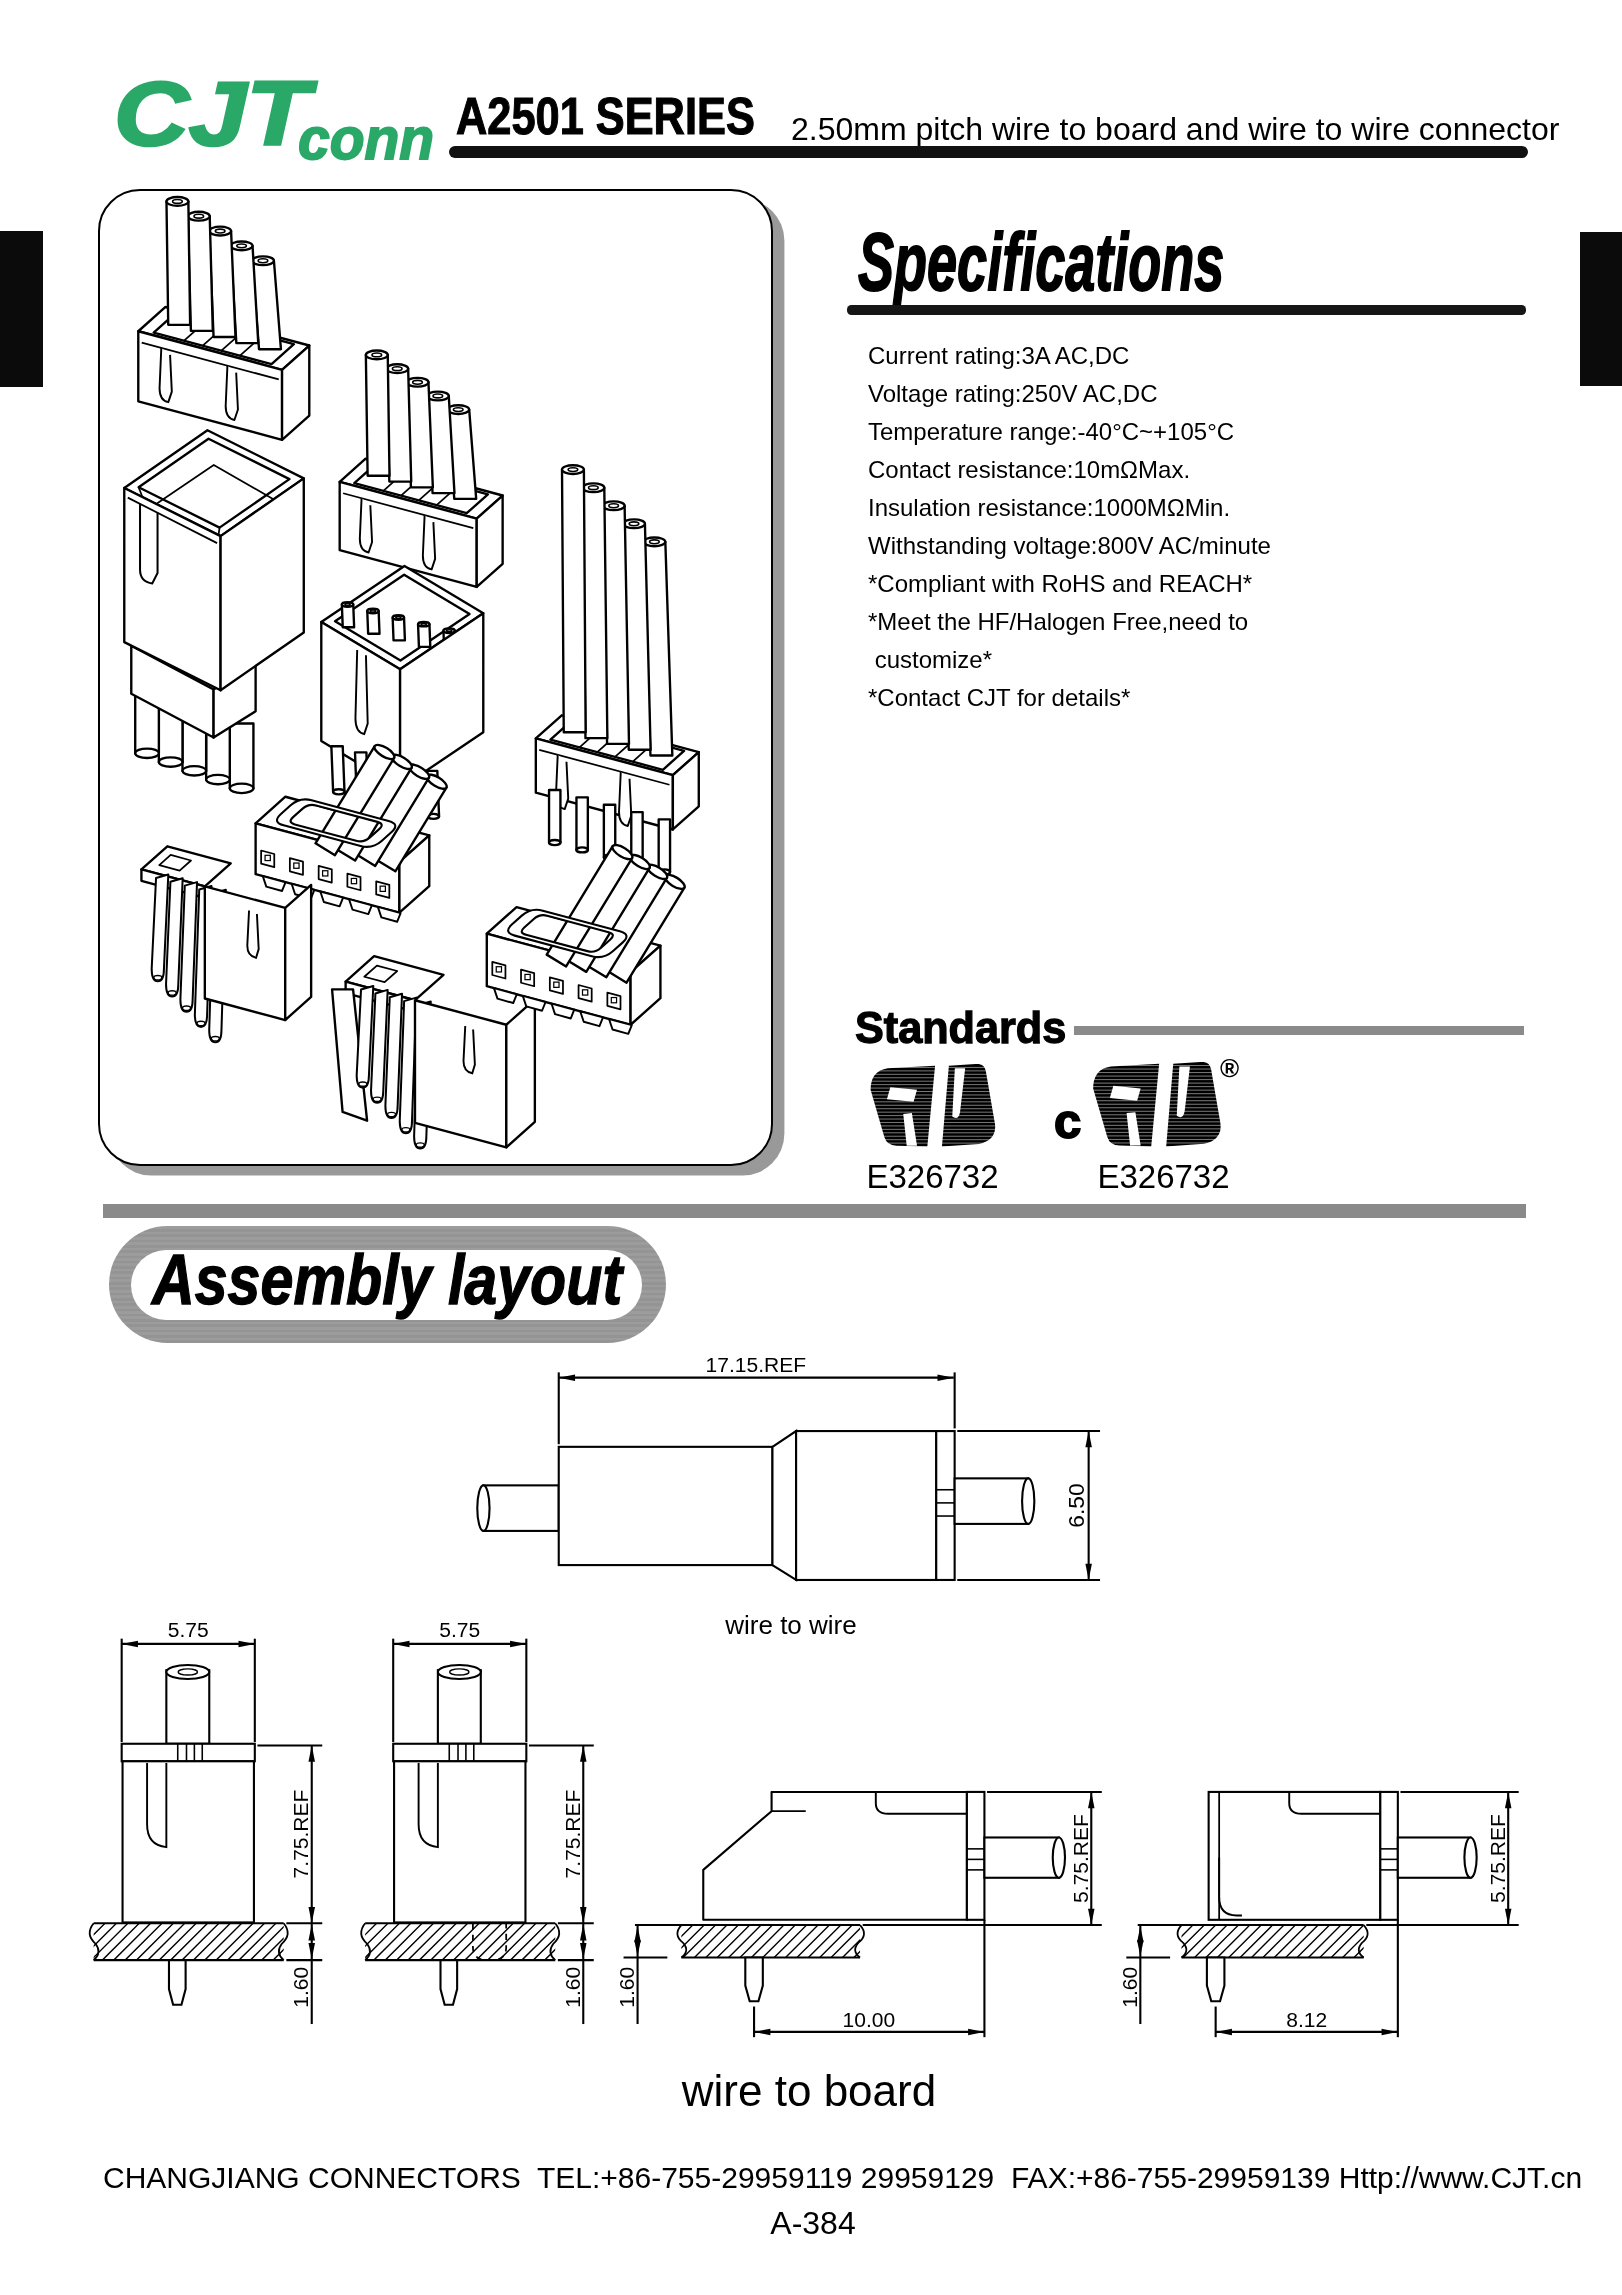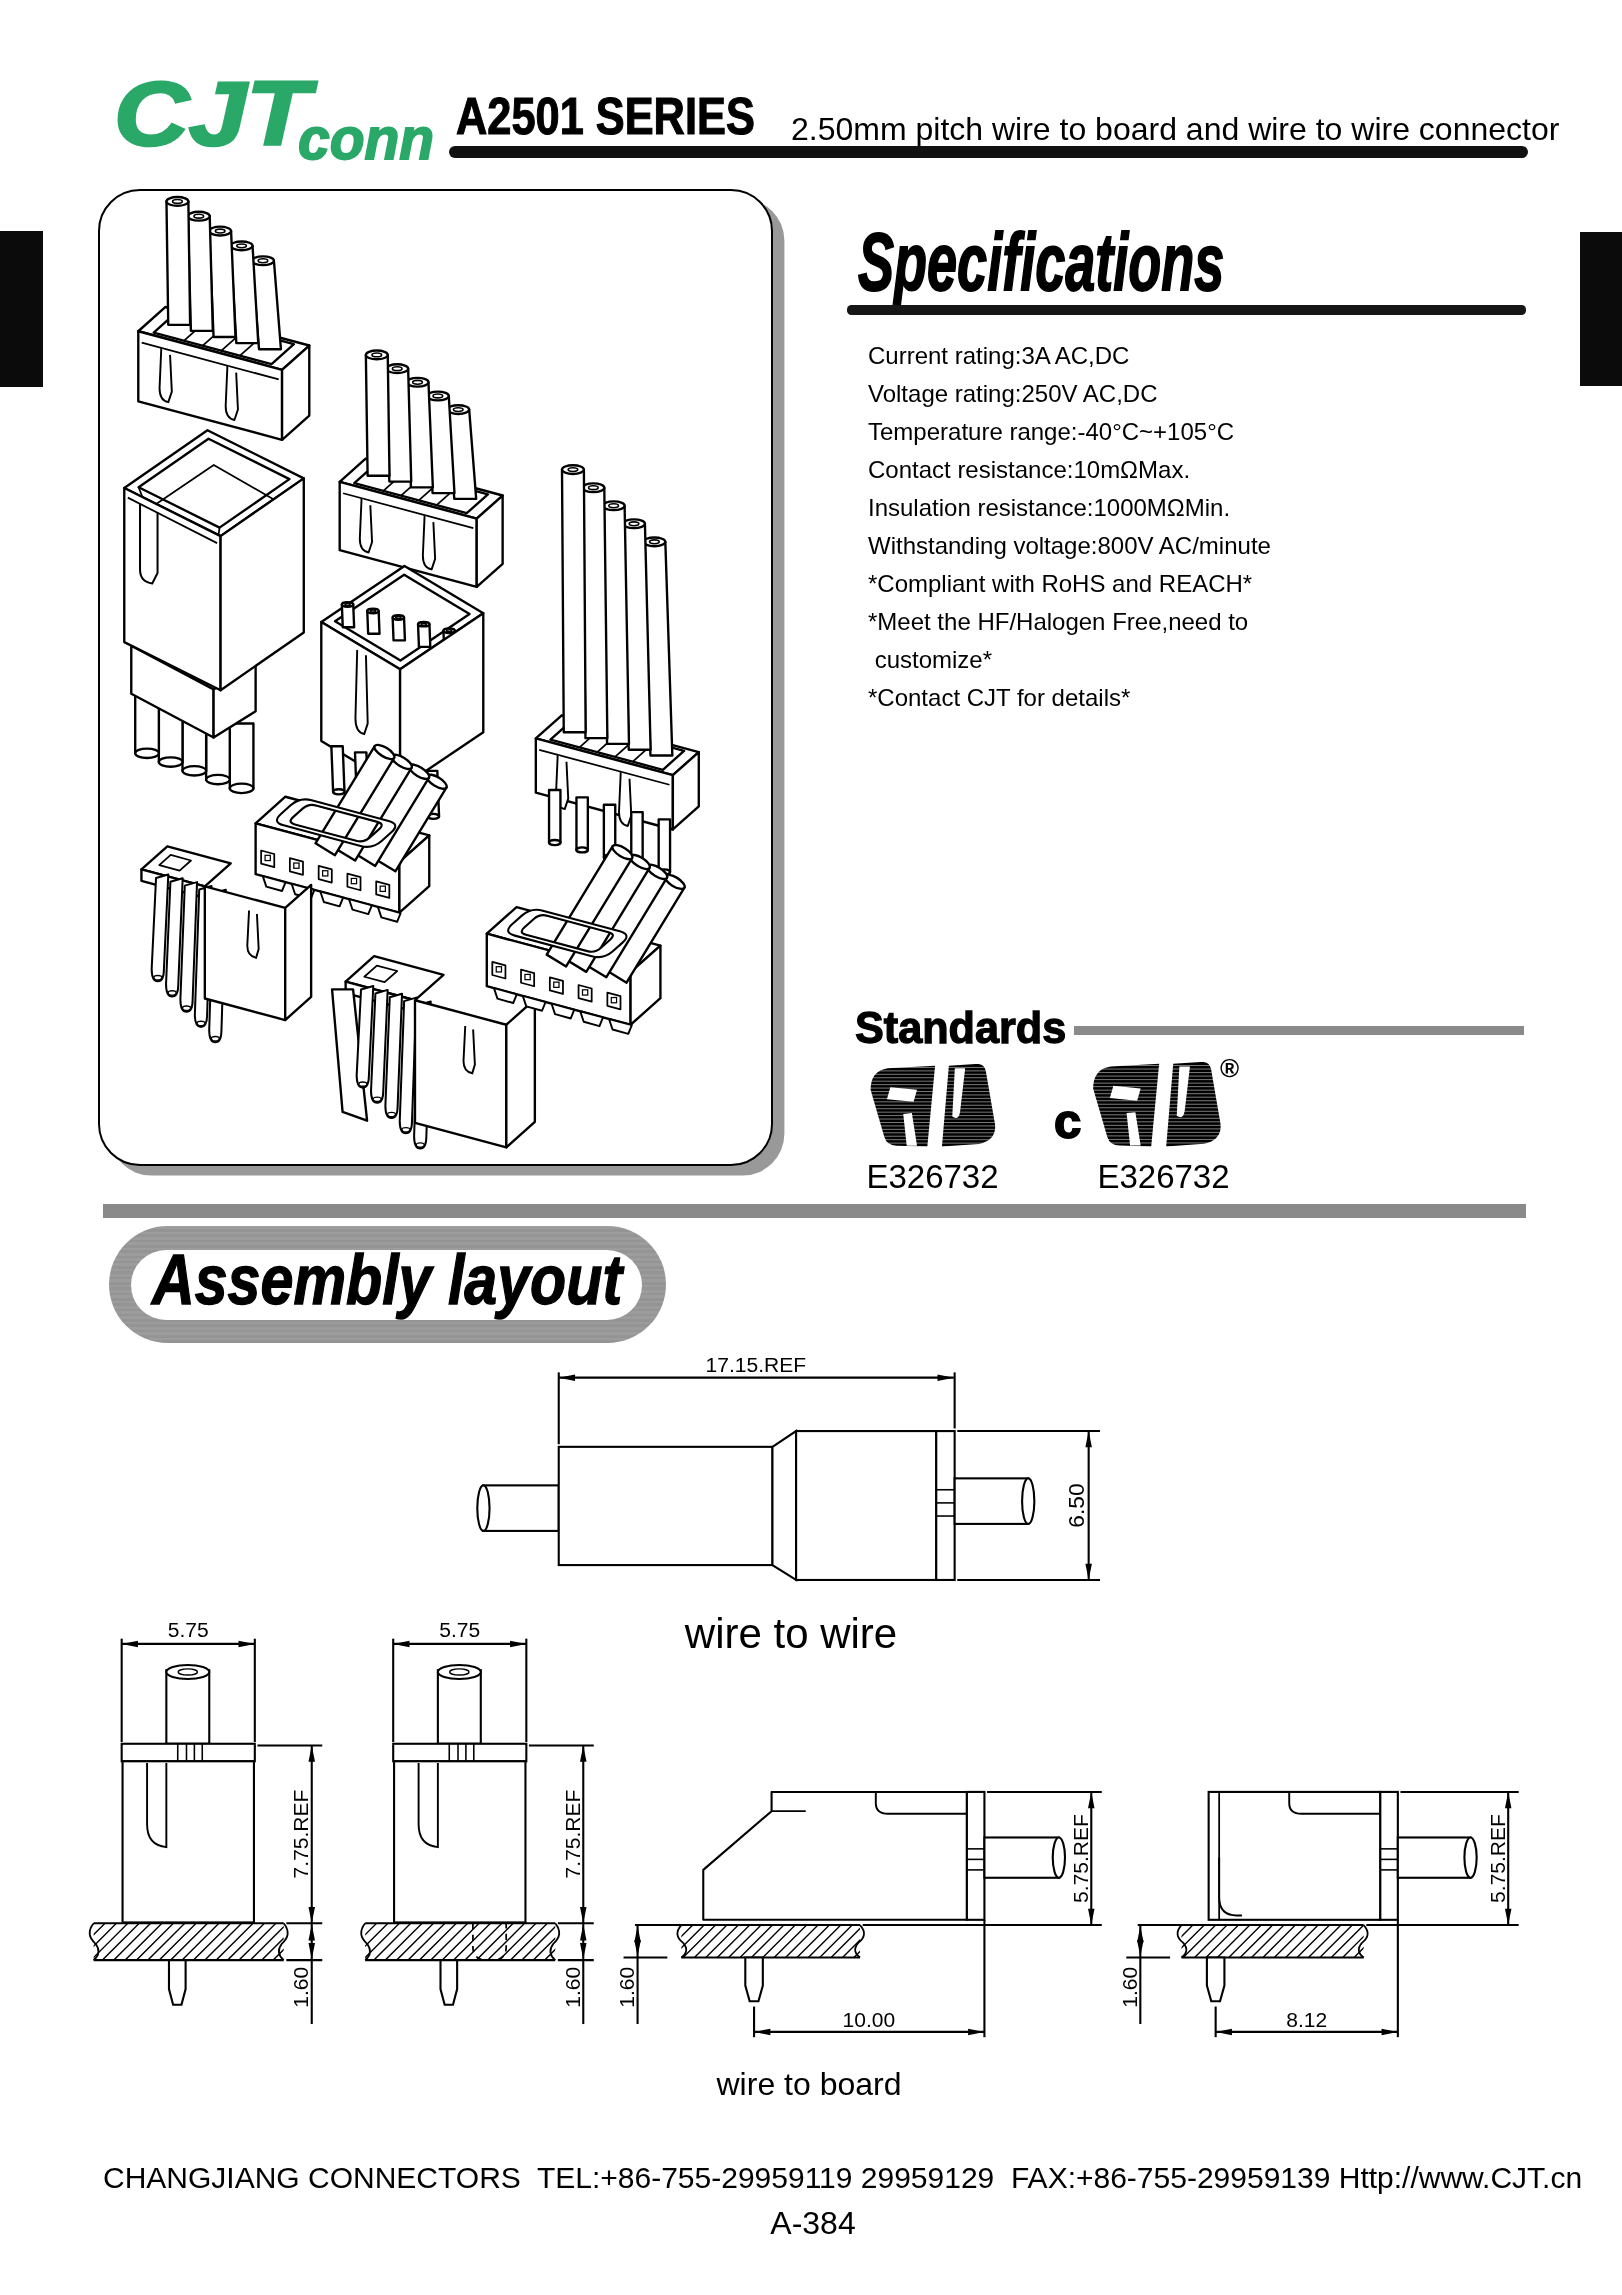--- a/index.html
+++ b/index.html
@@ -572,20 +572,20 @@
       <path d="M0,0 L-30,-6 L-30,6 Z" fill="#000" transform="translate(1596,2319) rotate(0) scale(0.62)"></path>
       <text x="1492" y="2313" font-family="Liberation Sans, sans-serif" font-size="24" fill="#000" text-anchor="middle">8.12</text>
       <line x1="1286" y1="2234" x2="1336" y2="2234" stroke="#000" stroke-width="2.4"></line>
       <line x1="1302" y1="2197" x2="1302" y2="2310" stroke="#000" stroke-width="2.4"></line>
       <path d="M0,0 L-30,-6 L-30,6 Z" fill="#000" transform="translate(1302,2198) rotate(-90) scale(0.62)"></path>
       <path d="M0,0 L-30,-6 L-30,6 Z" fill="#000" transform="translate(1302,2233) rotate(90) scale(0.62)"></path>
       <text x="1298" y="2268" font-family="Liberation Sans, sans-serif" font-size="24" fill="#000" text-anchor="middle" transform="rotate(-90 1298 2268)">1.60</text>
     </g>
 </svg>
 
-<div class="abs" style="left:616px;top:1610px;width:350px;text-align:center;font-size:42px">wire to wire</div>
-
-<div class="abs" style="left:634px;top:2066px;width:350px;text-align:center;font-size:32px">wire to board</div>
+<div class="abs" style="left:616px;top:1610px;width:350px;text-align:center;font-size:26px">wire to wire</div>
+
+<div class="abs" style="left:634px;top:2066px;width:350px;text-align:center;font-size:44px">wire to board</div>
 
 <div class="abs" style="left:103px;top:2161px;font-size:30px;white-space:nowrap">CHANGJIANG CONNECTORS&nbsp; TEL:+86-755-29959119 29959129&nbsp; FAX:+86-755-29959139 Http://www.CJT.cn</div>
 
 <div class="abs" style="left:638px;top:2205px;width:350px;text-align:center;font-size:32px">A-384</div>
 
 
 </body></html>

